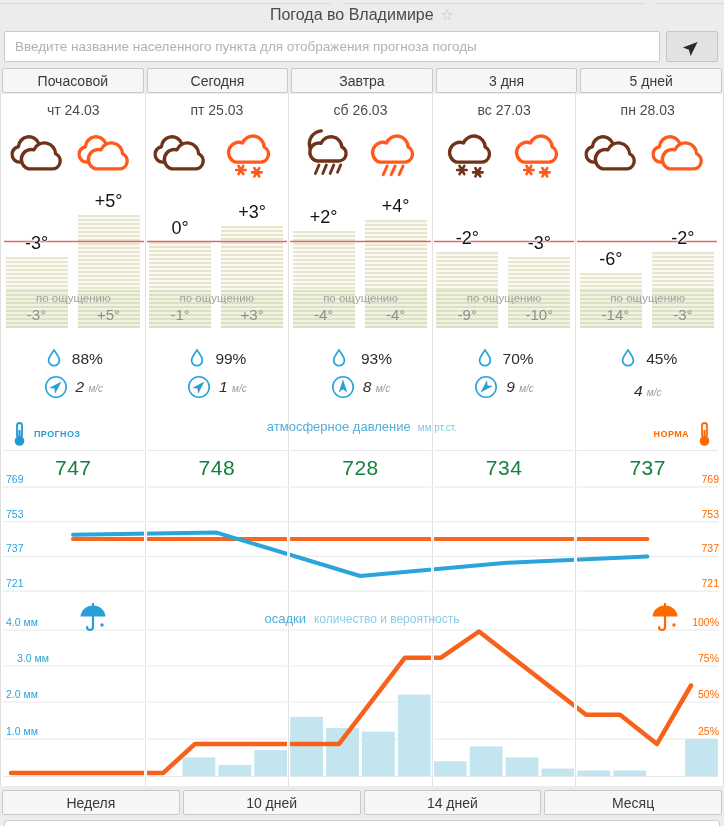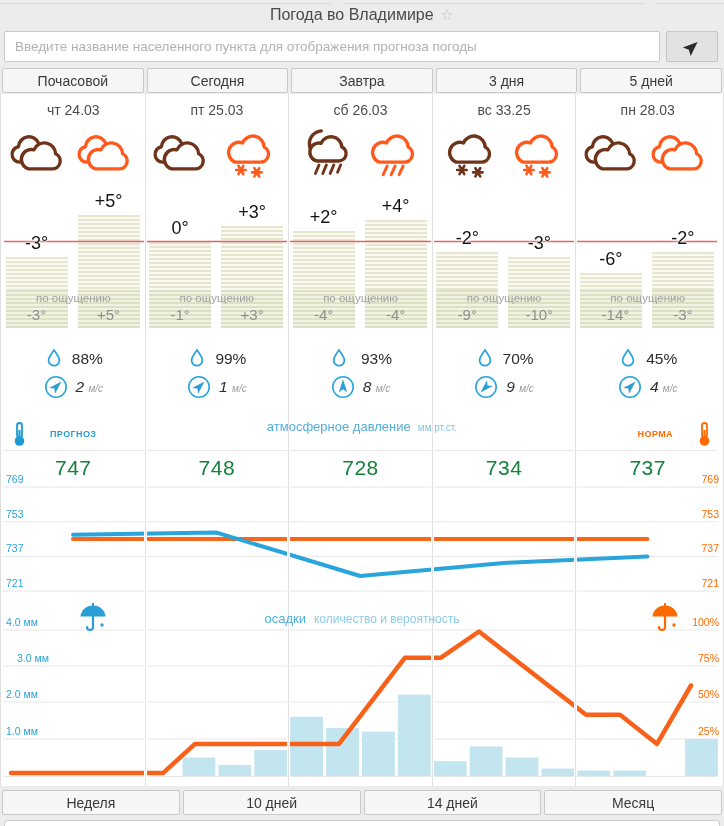--- a/index.html
+++ b/index.html
@@ -48,21 +48,21 @@
   .wind-row { font-size:15.5px; color:#2e2e2e;font-style:italic; }
   .wind-unit { font-size:10px; color:#9a9a9a; }
 
   .press-val { position:absolute; z-index:4; font-size:21px; color:#15803d; text-align:center; letter-spacing:.5px; }
   .tick { position:absolute; z-index:4; font-size:10.5px; }
   .tick.blue { color:#2aa4d9; }
   .tick.orange { color:#ff6a00; }
 
   .pr-title { position:absolute; top:325px; left:0; width:100%; text-align:center; z-index:4; font-size:13px; color:#54aed8; }
   .pr-unit { font-size:10px; color:#86c6e2; margin-left:7px; }
-  .legend { position:absolute; top:327px; display:flex; align-items:center; gap:19px; z-index:4; font-size:9px; font-weight:bold; letter-spacing:.4px; }
+  .legend { position:absolute; top:327px; display:flex; align-items:center; gap:3px; z-index:4; font-size:9px; font-weight:bold; letter-spacing:.4px; }
   .legend.left { left:6px; color:#2a9fd4; }
   .legend.right { right:7px; color:#ff6a00; }
   .pc-title { position:absolute; top:517px; left:0; width:100%; text-align:center; z-index:4; font-size:13px; color:#4aaed9; }
   .pc-sub { font-size:12px; color:#8ccbe7; margin-left:8px; }
   .umb { position:absolute; top:508px; z-index:4; }
   .umb.left { left:76px; color:#2a9fd6; }
   .umb.right { left:648px; color:#ff6a00; }
 
   .bottom-sliver { position:absolute; top:820px; left:4px; width:716px; height:6px; background:#fff; border:1px solid #cfcfcf; border-bottom:none; border-radius:4px 4px 0 0; }
 </style>
@@ -306,21 +306,21 @@
         <div>93%</div>
       </div>
       <div class="wind-row" style="left: 287.7px; top: 280px; width: 143.6px; height: 26px;">
         <svg width="24" height="24" viewBox="0 0 24 24">
           <circle cx="12" cy="12" r="10.2" fill="none" stroke="#29a5dc" stroke-width="1.6"></circle>
           <path d="M12 4.2 L16.2 17.5 L12 14.2 L7.8 17.5 Z" fill="#2a9fd6" transform="rotate(0 12 12)"></path>
         </svg>
         <div>8 <span class="wind-unit">м/с</span></div>
       </div>
       <div class="press-val" style="left: 287.7px; top: 362px; width: 143.6px;">728</div>
-      <div class="abs day-date" style="left: 431.3px; top: 8px; width: 143.6px;">вс 33.25</div>
+      <div class="abs day-date" style="left: 431.3px; top: 8px; width: 143.6px;">вс 27.03</div>
       <div class="abs icons-row" style="left: 431.3px; top: 32px; width: 143.6px; height: 54px;">
         <svg class="wicon ic-night" width="62" height="50" viewBox="0 0 52 44">
           <use href="#i-cloud-snow"></use>
         </svg>
         <svg class="wicon ic-day" width="62" height="50" viewBox="0 0 52 44">
           <use href="#i-cloud-snow"></use>
         </svg>
       </div>
       <div class="bar" style="left: 435.3px; top: 158.1px; width: 62px; height: 75.9px;"></div>
       <div class="bar" style="left: 507.3px; top: 163.4px; width: 62px; height: 70.6px;"></div>
@@ -362,21 +362,21 @@
       <div class="t-label" style="left: 646.9px; top: 134.1px; width: 70px;">-2°</div>
       <div class="feels-label" style="left: 574.9px; top: 198px; width: 143.6px;">по ощущению</div>
       <div class="feels-val" style="left: 578.9px; top: 212px; width: 71px;">-14°</div>
       <div class="feels-val" style="left: 650.9px; top: 212px; width: 62px;">-3°</div>
       <div class="hum-row" style="left: 574.9px; top: 252px; width: 143.6px; height: 26px;">
         <svg class="" width="20" height="24" viewBox="0 0 24 28">
           <use href="#i-drop"></use>
         </svg>
         <div>45%</div>
       </div>
-      <div class="wind-row" style="left: 574.9px; top: 280px; width: 143.6px; height: 26px;">
+      <div class="wind-row" style="left: 574.9px; top: 280px; width: 143.6px; height: 26px; flex-direction: column;">
         <svg width="24" height="24" viewBox="0 0 24 24">
           <circle cx="12" cy="12" r="10.2" fill="none" stroke="#29a5dc" stroke-width="1.6"></circle>
           <path d="M12 4.2 L16.2 17.5 L12 14.2 L7.8 17.5 Z" fill="#2a9fd6" transform="rotate(45 12 12)"></path>
         </svg>
         <div>4 <span class="wind-unit">м/с</span></div>
       </div>
       <div class="press-val" style="left: 574.9px; top: 362px; width: 143.6px;">737</div>
       <div class="tick blue" style="left: 5px; top: 379px; width: 50px; text-align: left;">769</div>
       <div class="tick orange" style="left: 660px; top: 379px; width: 58px; text-align: right;">769</div>
       <div class="tick blue" style="left: 5px; top: 413.7px; width: 50px; text-align: left;">753</div>

